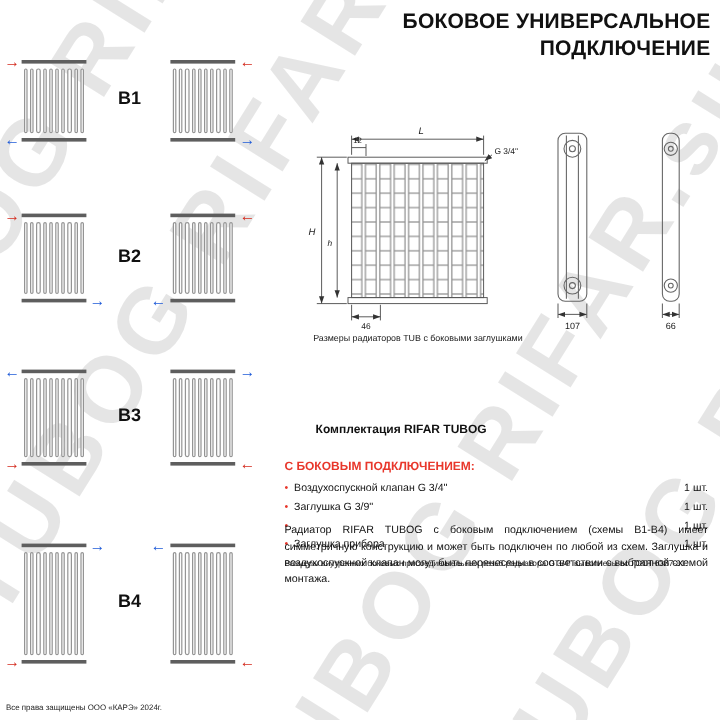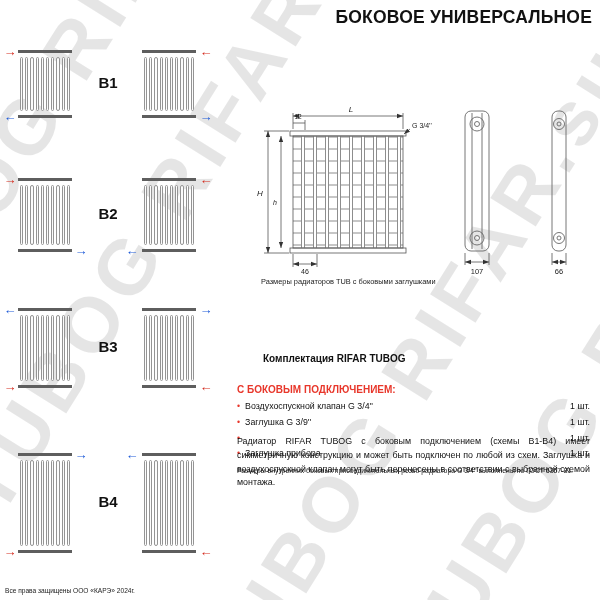--- a/index.html
+++ b/index.html
@@ -53,20 +53,21 @@
 
 <div class="page">
 
   <div class="wm" style="left:-160px;top:340px;">TUBOG RIFAR.su</div>
   <div class="wm" style="left:-60px;top:480px;">TUBOG RIFAR.su</div>
   <div class="wm" style="left:180px;top:660px;">TUBOG RIFAR.su</div>
   <div class="wm" style="left:380px;top:640px;">TUBOG RIFAR.su</div>
 
   <div class="title">
     <div>БОКОВОЕ УНИВЕРСАЛЬНОЕ</div>
+    <div>ПОДКЛЮЧЕНИЕ</div>
   </div>
 
   <div class="schemes">
     <div class="scheme-row" style="top:50px;height:68px;">
       <div class="radiator rad-left">
           <div class="col"></div>
           <div class="col"></div>
           <div class="col"></div>
           <div class="col"></div>
           <div class="col"></div>

